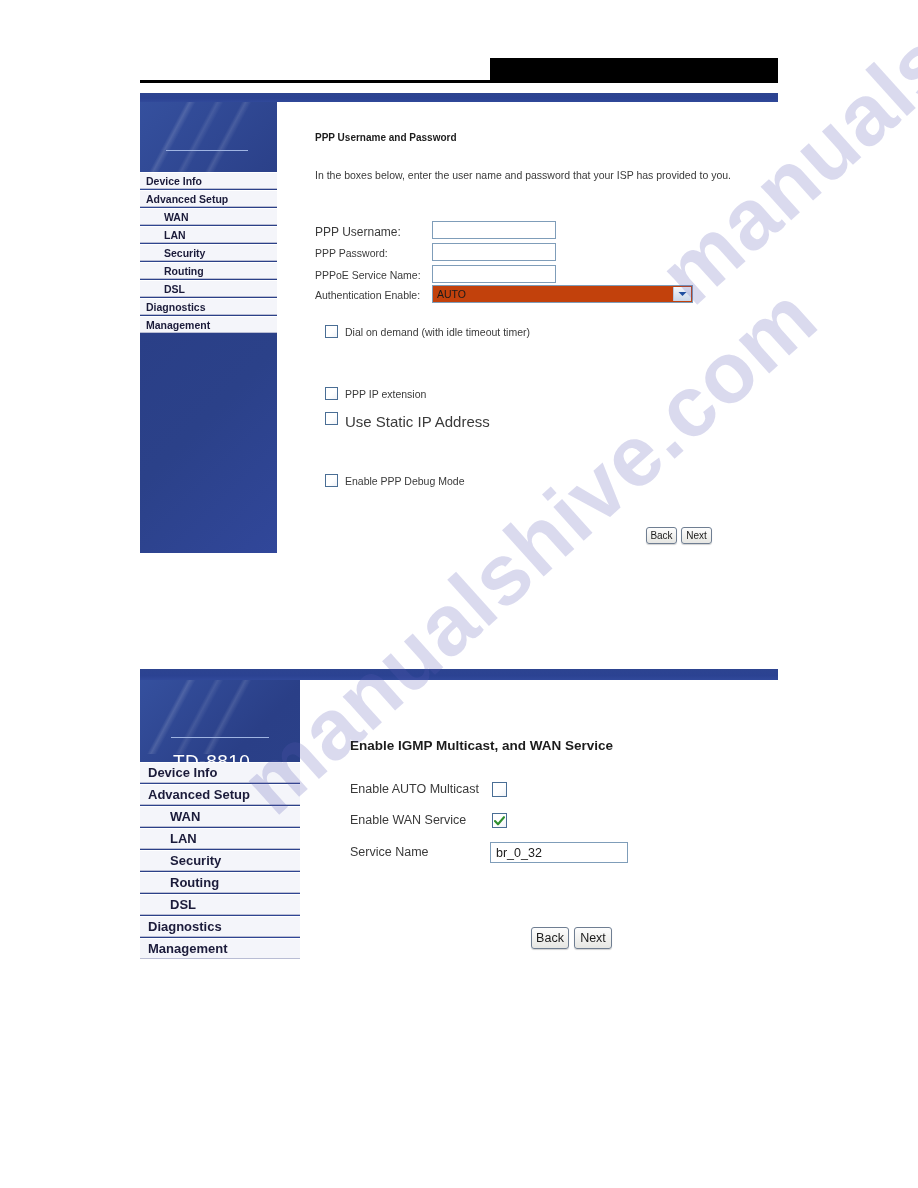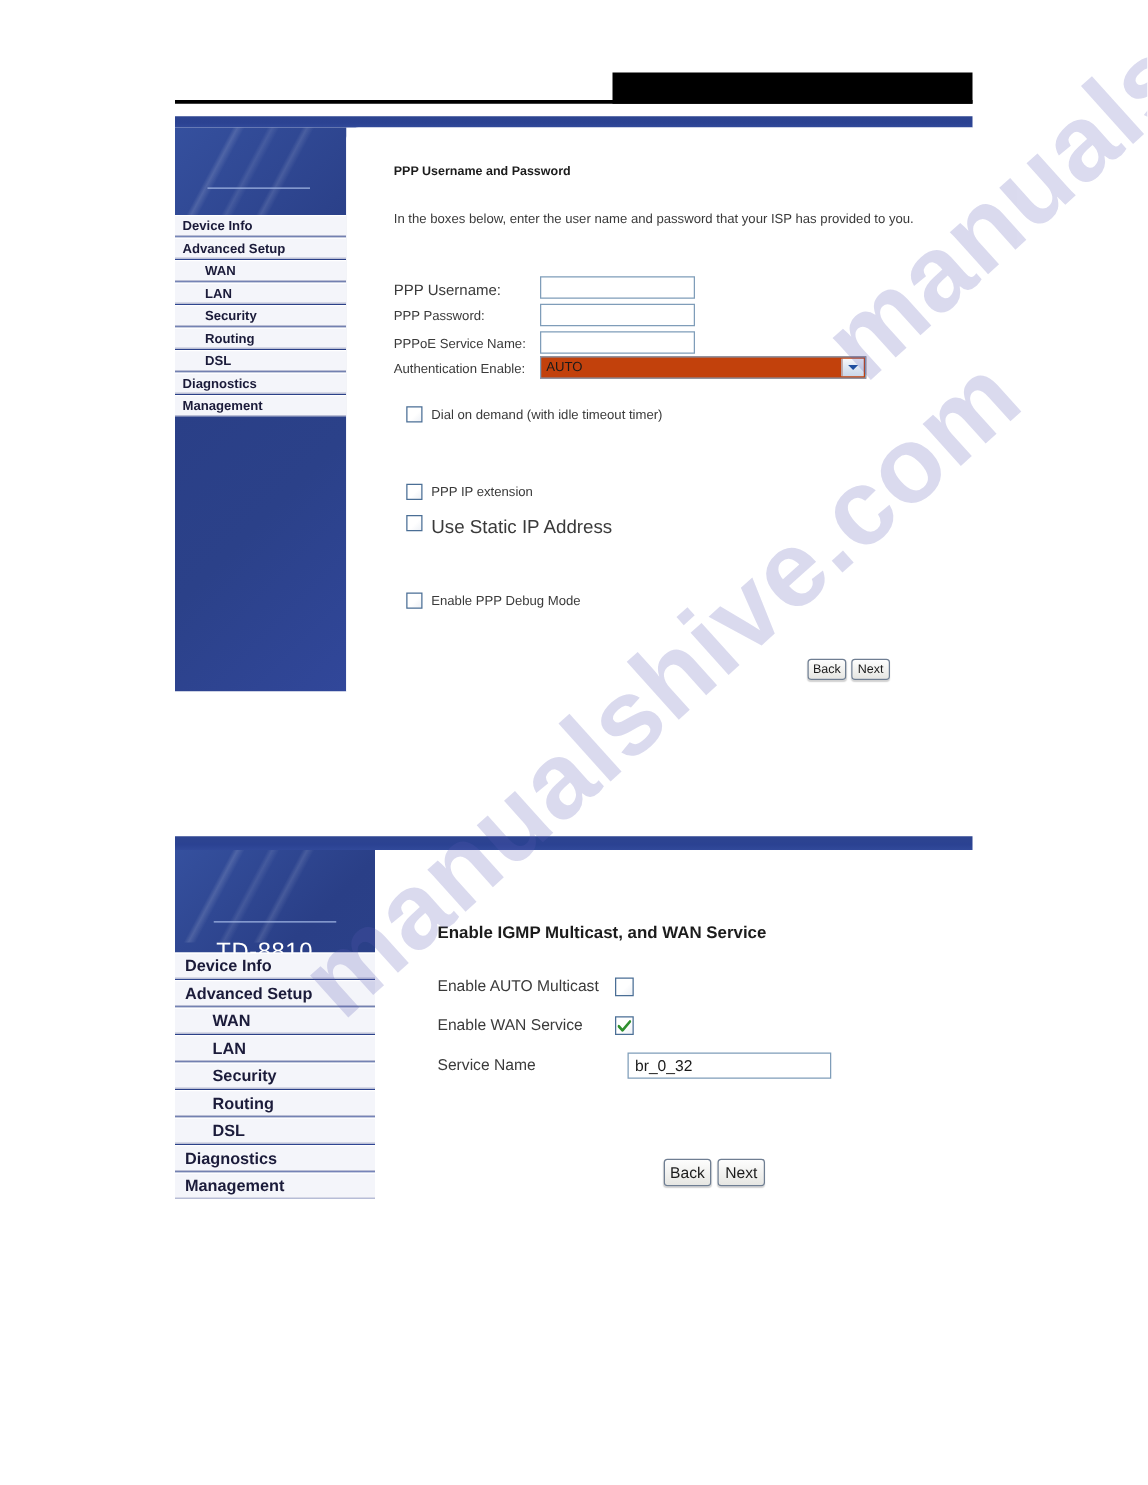--- a/index.html
+++ b/index.html
@@ -338,21 +338,21 @@
     <div class="checkbox" style="left:192px; top:92px; width:15px; height:15px;"></div>
 
     <div class="field-label" style="left:50px; top:123px; font-size:12.5px;">Enable WAN Service</div>
     <div class="checkbox" style="left:192px; top:123px; width:15px; height:15px;">
       <svg width="11" height="10" viewBox="0 0 11 10">
         <path d="M1 5 L4 8.3 L10 1.2" stroke="#2f8f2f" stroke-width="2.1" fill="none" stroke-linecap="round" stroke-linejoin="round"></path>
       </svg>
     </div>
 
     <div class="field-label" style="left:50px; top:155px; font-size:12.5px;">Service Name</div>
-    <div class="text-input" style="left:190px; top:152px; width:163px; height:21px; font-size:12.5px; padding-left:5px;margin-left:12px;">br_0_32</div>
+    <div class="text-input" style="left:190px; top:152px; width:138px; height:21px; font-size:12.5px; padding-left:5px;">br_0_32</div>
 
     <div class="btn" style="left:231px; top:237px; width:38px; height:22px; font-size:12.5px;">Back</div>
     <div class="btn" style="left:274px; top:237px; width:38px; height:22px; font-size:12.5px;">Next</div>
 
   </div>
 </div>
 
 <div class="watermark">
   <span class="wm1">manualshive.com</span>
   <span class="wm2">manualshive.com</span>

